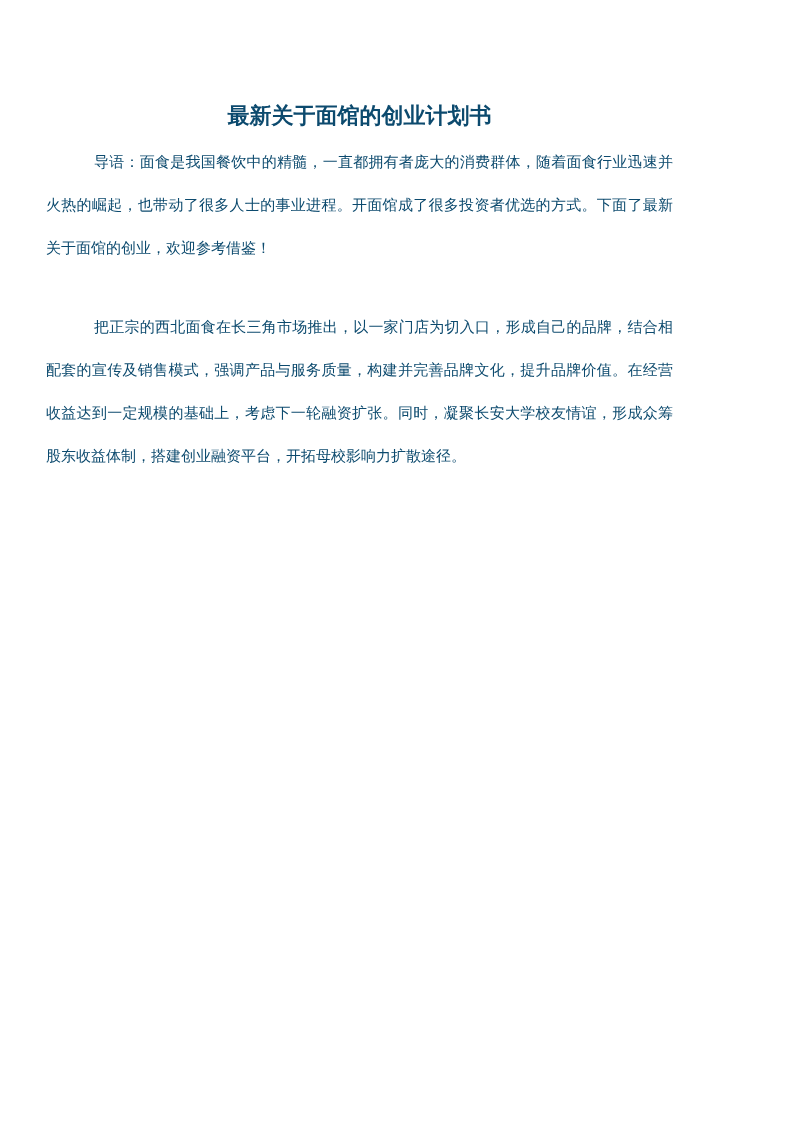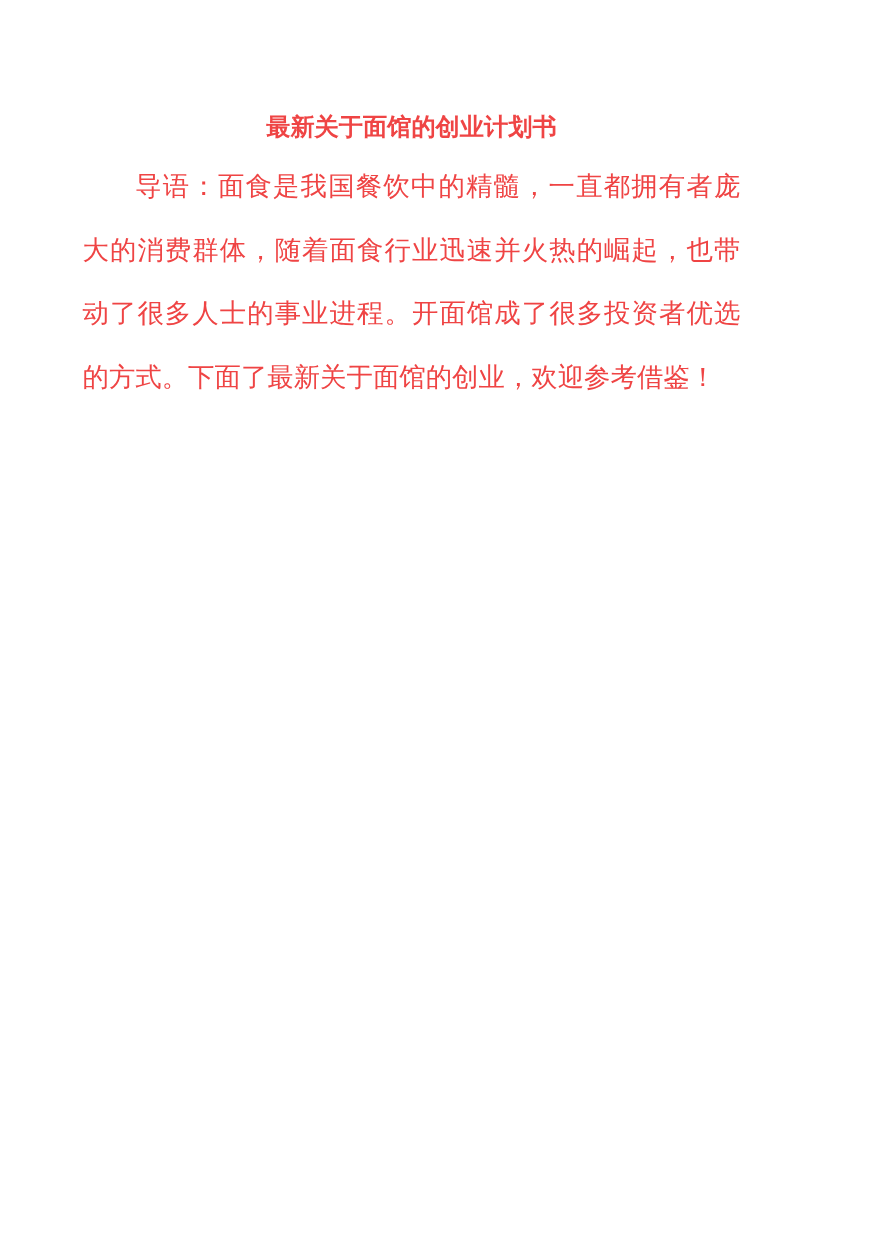--- a/index.html
+++ b/index.html
@@ -6,37 +6,37 @@
     margin: 0;
     padding: 0;
     background: #ffffff;
   }
   .page {
     position: relative;
     width: 800px;
     height: 1132px;
     box-sizing: border-box;
     background: #ffffff;
-    padding: 101px 127px 40px 75px;
+    padding: 101px 127px 40px 46px;
     font-family: "Liberation Serif", "DejaVu Serif", serif;
-    color: #ef4444;
+    color: #0c4a6e;
     overflow: hidden;
   }
   .doc-title {
     font-family: "Liberation Sans", "DejaVu Sans", sans-serif;
     font-weight: 700;
     font-size: 22px;
     line-height: 30px;
     text-align: center;
     margin: 0 0 10px 0;
     white-space: nowrap;
   }
   .para {
-    font-size: 24px;
-    line-height: 58px;
+    font-size: 15px;
+    line-height: 43px;
     text-align: justify;
     text-justify: inter-character;
     line-break: strict;
     word-break: normal;
     text-indent: 48px;
     margin: 0;
   }
   .para.intro   { margin-bottom: 36px; }
   .para.heading { margin-bottom: 43px; }
   .para.body-1  { margin-bottom: 33px; }
@@ -45,13 +45,14 @@
 </head>
 <body>
 
 <div class="page">
   <h1 class="doc-title">最新关于面馆的创业计划书</h1>
 
   <p class="para intro">导语：面食是我国餐饮中的精髓，一直都拥有者庞大的消费群体，随着面食行业迅速并火热的崛起，也带动了很多人士的事业进程。开面馆成了很多投资者优选的方式。下面了最新关于面馆的创业，欢迎参考借鉴！</p>
 
 
 
+  <p class="para body-2">把正宗的西北面食在长三角市场推出，以一家门店为切入口，形成自己的品牌，结合相配套的宣传及销售模式，强调产品与服务质量，构建并完善品牌文化，提升品牌价值。在经营收益达到一定规模的基础上，考虑下一轮融资扩张。同时，凝聚长安大学校友情谊，形成众筹股东收益体制，搭建创业融资平台，开拓母校影响力扩散途径。</p>
 </div>
 
 </body></html>

